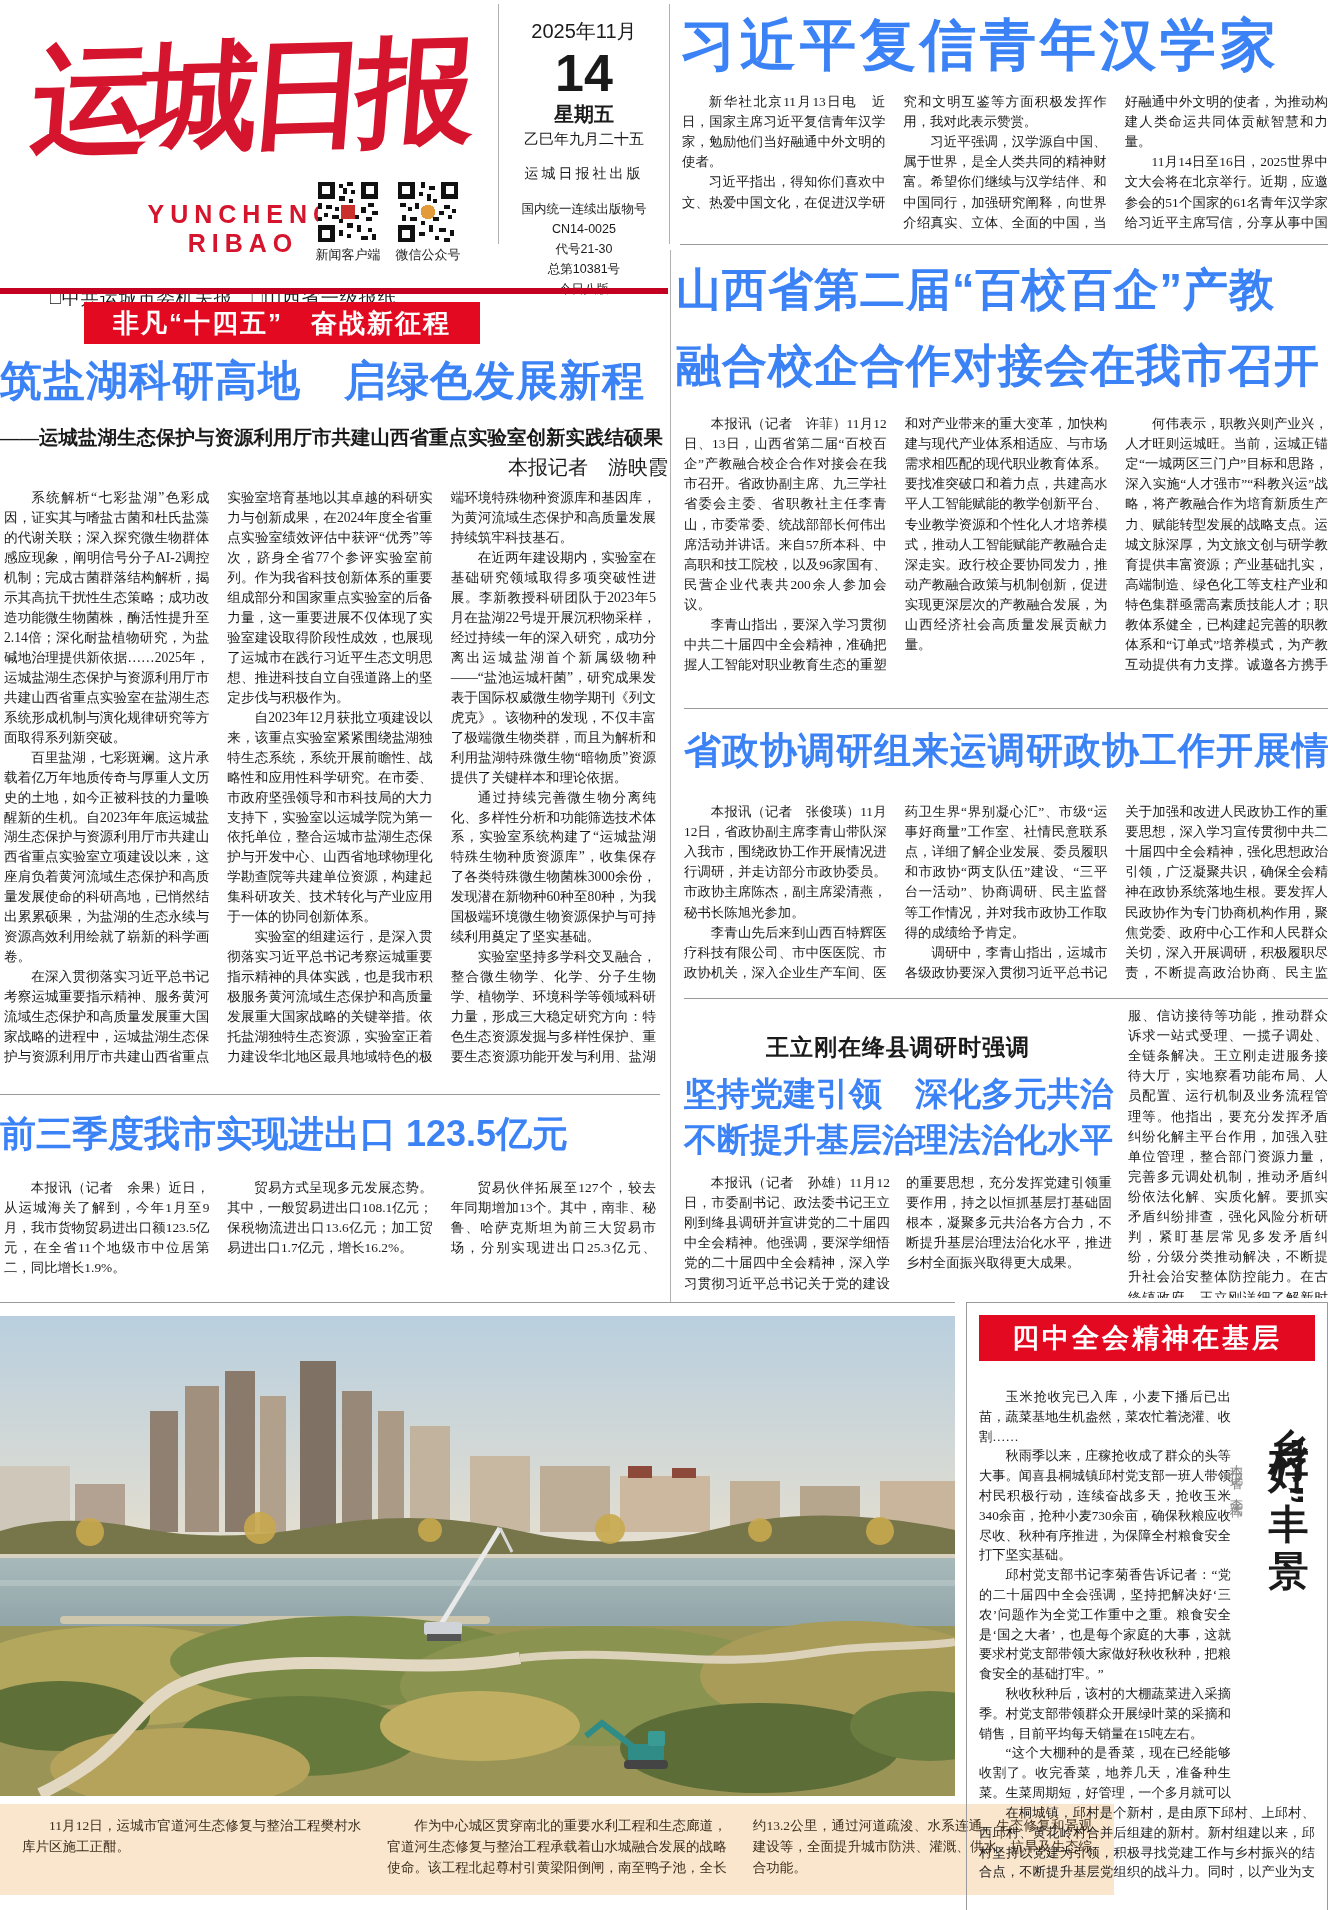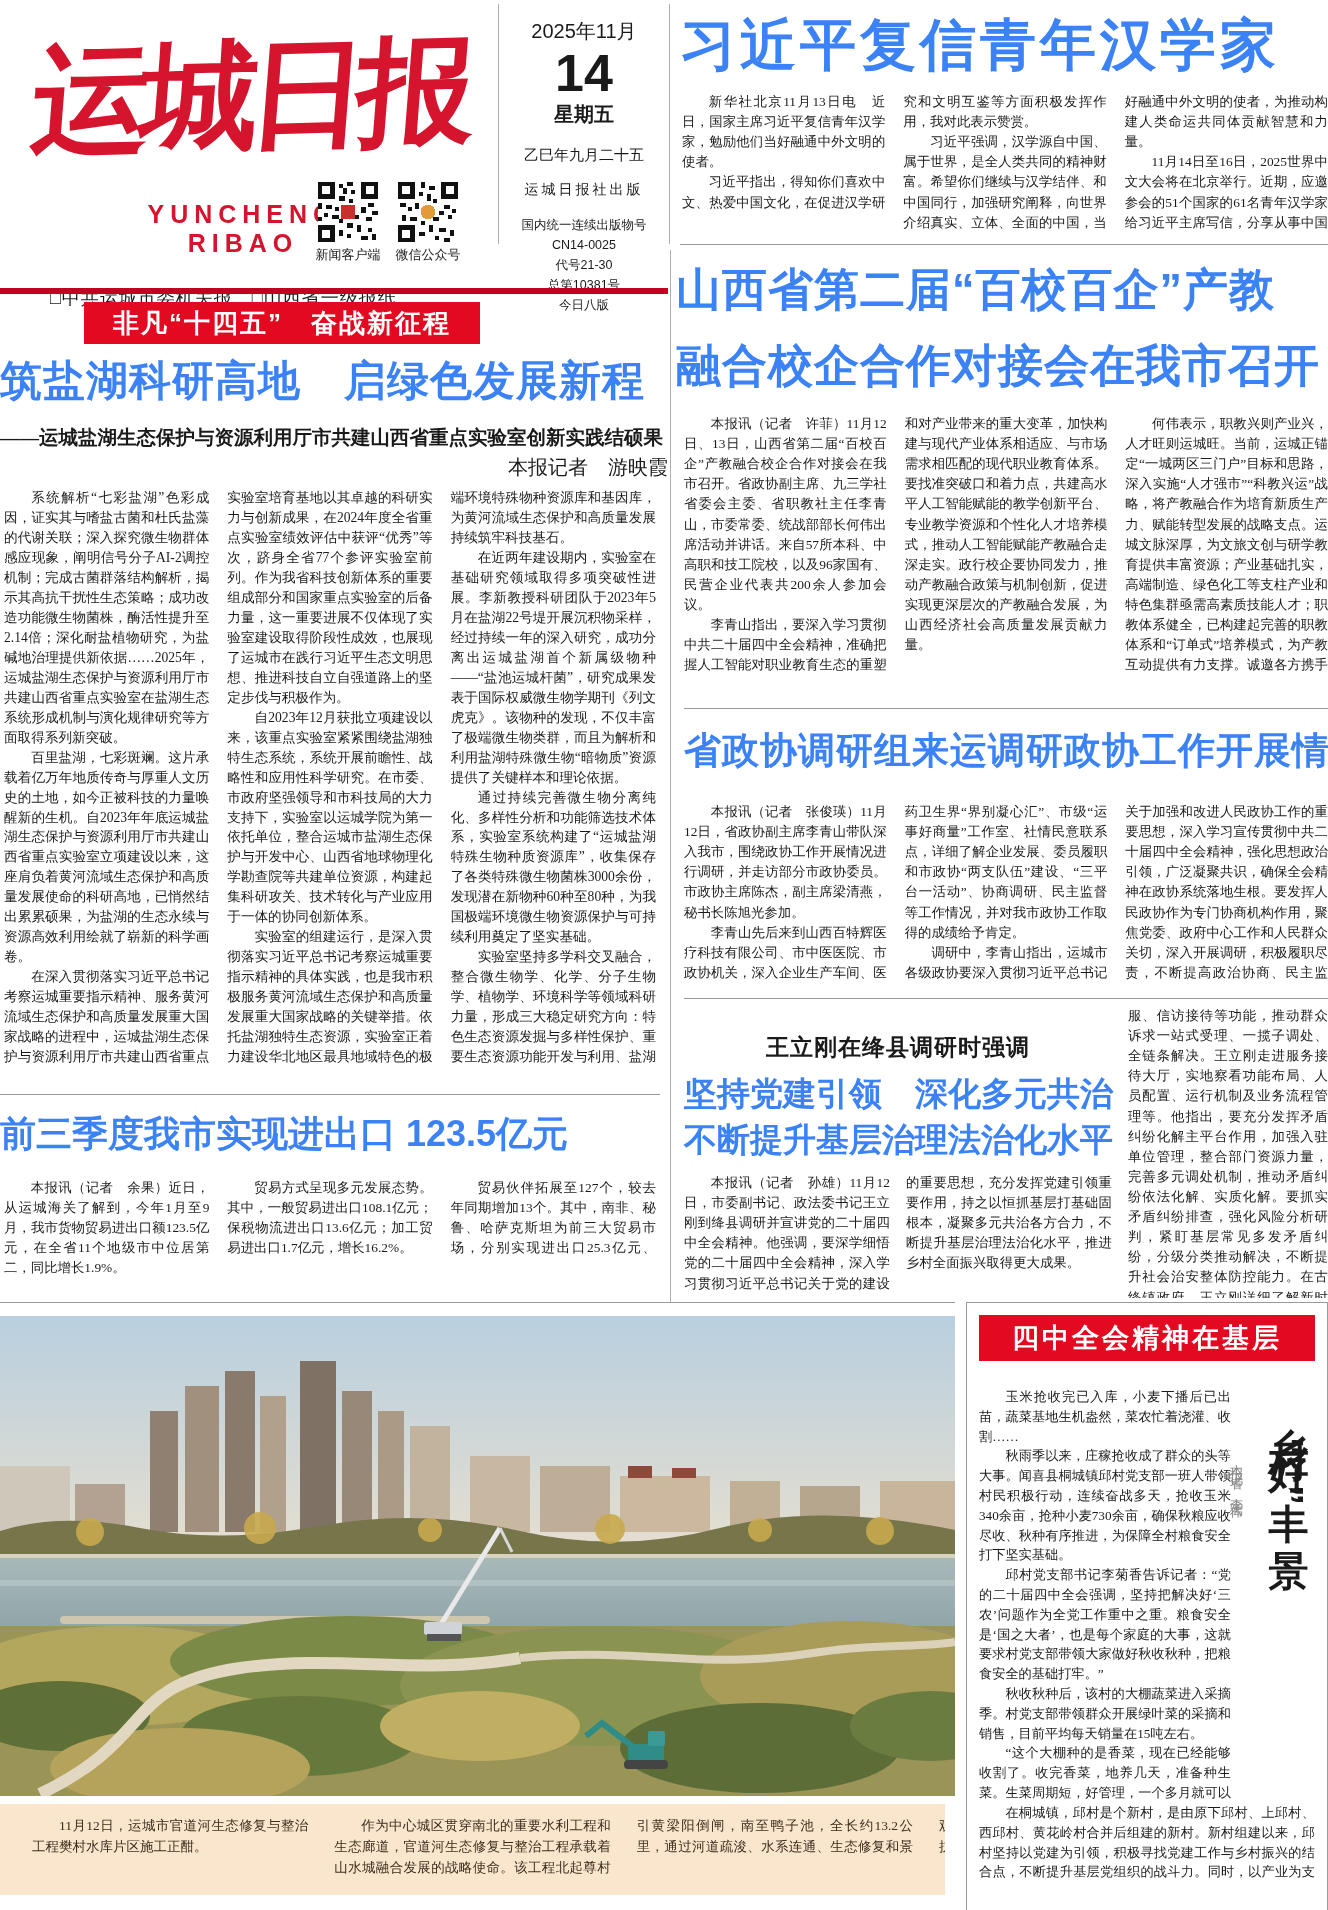--- a/index.html
+++ b/index.html
@@ -19,21 +19,21 @@
      font-weight:bold;font-size:25px;letter-spacing:6px;}
   #masthead-orgline{left:50px;top:250px;width:400px;font-size:18px;letter-spacing:1px;margin-top:36px;}
   .qr{width:60px;height:60px;}
   .qr-label{width:76px;text-align:center;font-size:13px;}
   
   #datebox{left:498px;top:4px;width:170px;height:240px;border-left:1px solid #b0b0b0;
      border-right:1px solid #b0b0b0;text-align:center;}
   #datebox .ym{font-size:20px;margin-top:14px;font-family:"Liberation Sans",sans-serif;}
   #datebox .day{font-size:52px;font-weight:bold;line-height:56px;font-family:"Liberation Sans",sans-serif;}
   #datebox .wk{font-size:20px;font-weight:bold;font-family:"Liberation Sans",sans-serif;}
-  #datebox .lunar{font-size:15px;margin-top:18px;}
+  #datebox .lunar{font-size:15px;margin-top:2px;}
   #datebox .pub{font-size:14px;letter-spacing:3px;margin-top:16px;}
   #datebox .issn{font-size:12.5px;line-height:20px;margin-top:16px;font-family:"Liberation Sans",sans-serif;}
   #red-rule{left:0;top:288px;width:668px;height:6px;background:#c30020;}
   
   .headline{font-family:"Liberation Sans","DejaVu Sans",sans-serif;font-weight:900;color:#3b82f6;
      text-align:left;white-space:nowrap;}
   .bodytext{font-size:13.4px;line-height:1.5;overflow:hidden;}
   .cols3{column-count:3;column-gap:18px;}
   .cols2{column-count:2;column-gap:16px;}
   
@@ -57,22 +57,22 @@
   #wang-left{width:428px;}
   #wang-kicker{text-align:center;font-size:23px;font-weight:bold;margin-top:26px;letter-spacing:1px;}
   #wang-headline{font-size:33px;line-height:46px;margin-top:8px;}
   #wang-mainbody{height:132px;margin-top:10px;overflow:hidden;}
   #wang-side{width:200px;margin-left:16px;height:292px;overflow:hidden;}
   
   #ex-headline{left:0;top:1110px;width:660px;font-size:36px;}
   #ex-body{left:4px;top:1178px;width:652px;height:116px;}
   
   #photo{left:0;top:1316px;width:955px;height:480px;overflow:hidden;}
-  #caption-strip{left:0;top:1804px;width:945px;height:91px;background:#fae6cd;box-sizing:border-box;
-     padding:12px 32px;column-count:3;column-gap:26px;font-size:13.5px;line-height:1.55;color:#3c2e1e;overflow:hidden;}
+  #caption-strip{left:0;top:1804px;width:1114px;height:91px;background:#fae6cd;box-sizing:border-box;
+     padding:12px 22px;column-count:3;column-gap:26px;font-size:13.5px;line-height:1.55;color:#3c2e1e;overflow:hidden;}
   
   #rural-box{left:966px;top:1302px;width:362px;height:707px;border:1px solid #9a9a9a;box-sizing:border-box;}
   #rural-banner{position:absolute;left:12px;top:12px;width:336px;height:46px;background:#e30920;color:#fff;
      text-align:center;line-height:46px;font-size:27px;font-weight:bold;letter-spacing:3px;
      font-family:"Liberation Sans",sans-serif;}
   #rural-narrow{position:absolute;left:12px;top:84px;width:252px;height:414px;font-size:13.2px;line-height:1.5;overflow:hidden;}
   #rural-vtitle{position:absolute;right:10px;top:92px;height:400px;writing-mode:vertical-rl;
      font-family:"Liberation Sans","DejaVu Sans",sans-serif;font-weight:900;font-size:40px;letter-spacing:14px;}
   #rural-vbyline{position:absolute;right:82px;top:150px;height:260px;writing-mode:vertical-rl;
      font-size:13.5px;color:#8a8a8a;letter-spacing:4px;}

